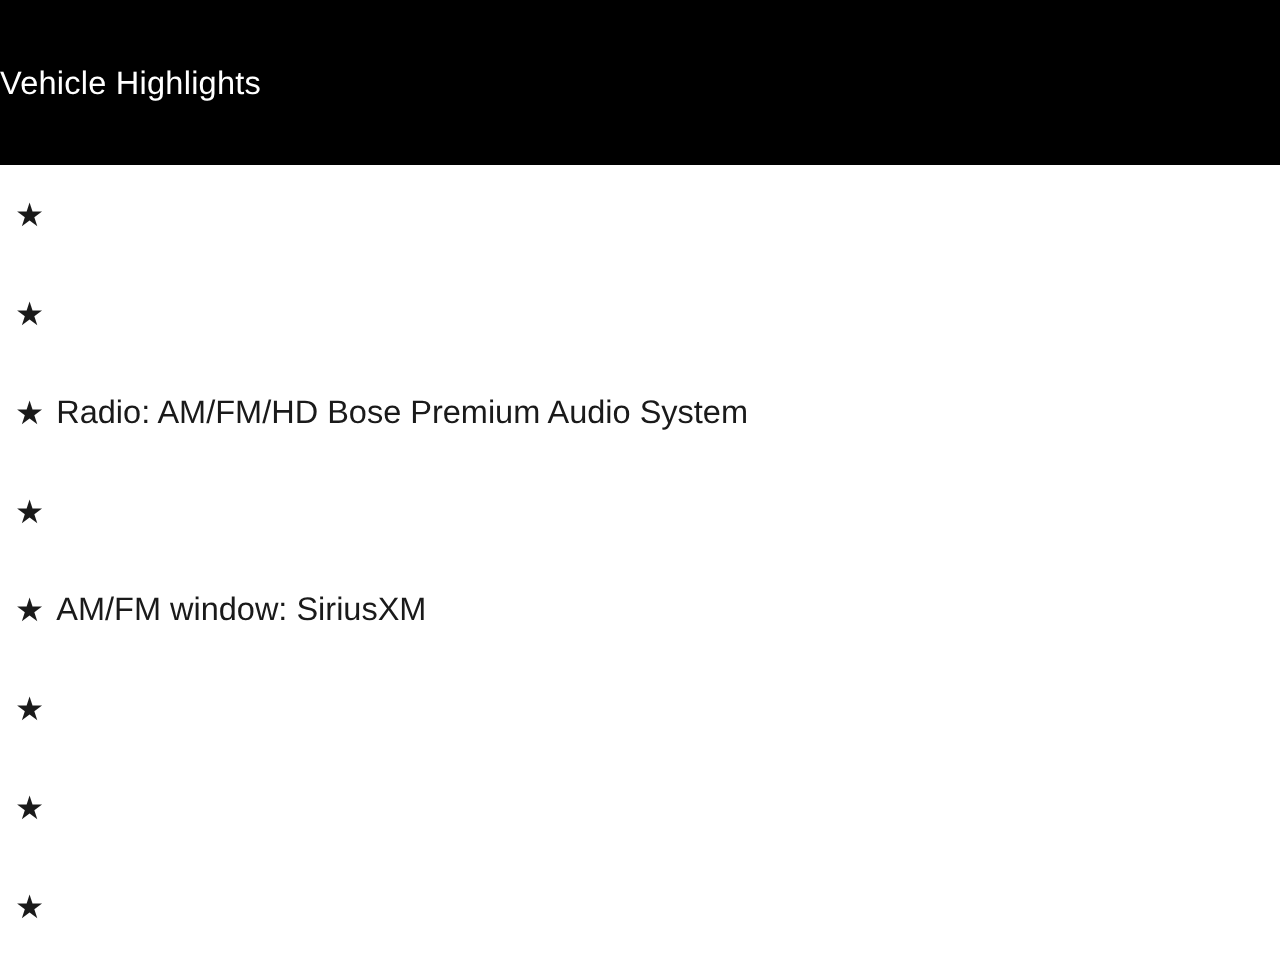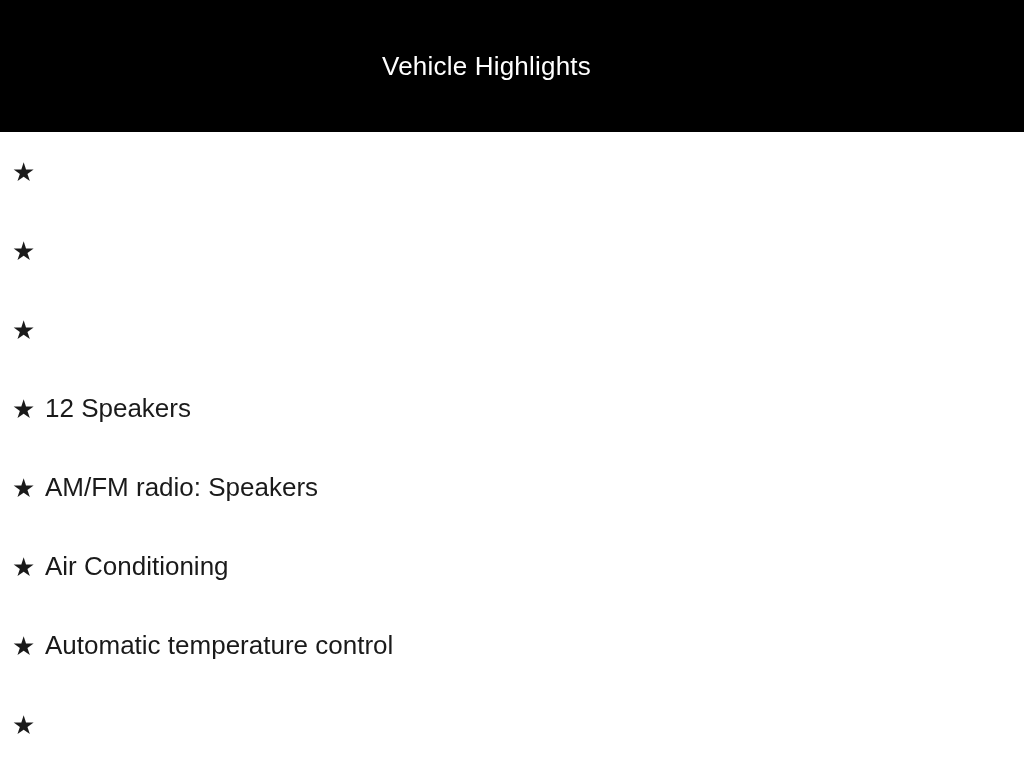--- a/index.html
+++ b/index.html
@@ -18,21 +18,21 @@
     height: 768px;
     display: flex;
     flex-direction: column;
   }
   .header {
     height: 132px;
     flex: 0 0 132px;
     background: #000000;
     display: flex;
     align-items: center;
-    justify-content: center;
+    justify-content: flex-start;
     padding-right: 51px;
     box-sizing: border-box;
   }
   .header-title {
     color: #ffffff;
     font-size: 26px;
     font-weight: 400;
     letter-spacing: 0.2px;
     white-space: nowrap;
   }
@@ -73,35 +73,33 @@
 
   <ul class="highlights-list">
     <li class="highlight-item">
       <span class="star">★</span>
     </li>
     <li class="highlight-item">
       <span class="star">★</span>
     </li>
     <li class="highlight-item">
       <span class="star">★</span>
+      <span class="item-label">Radio: AM/FM/HD Bose Premium Audio System</span>
     </li>
     <li class="highlight-item">
       <span class="star">★</span>
-      <span class="item-label">12 Speakers</span>
     </li>
     <li class="highlight-item">
       <span class="star">★</span>
-      <span class="item-label">AM/FM radio: Speakers</span>
+      <span class="item-label">AM/FM window: SiriusXM</span>
     </li>
     <li class="highlight-item">
       <span class="star">★</span>
-      <span class="item-label">Air Conditioning</span>
     </li>
     <li class="highlight-item">
       <span class="star">★</span>
-      <span class="item-label">Automatic temperature control</span>
     </li>
     <li class="highlight-item">
       <span class="star">★</span>
     </li>
   </ul>
 
 </div>
 
 </body></html>

